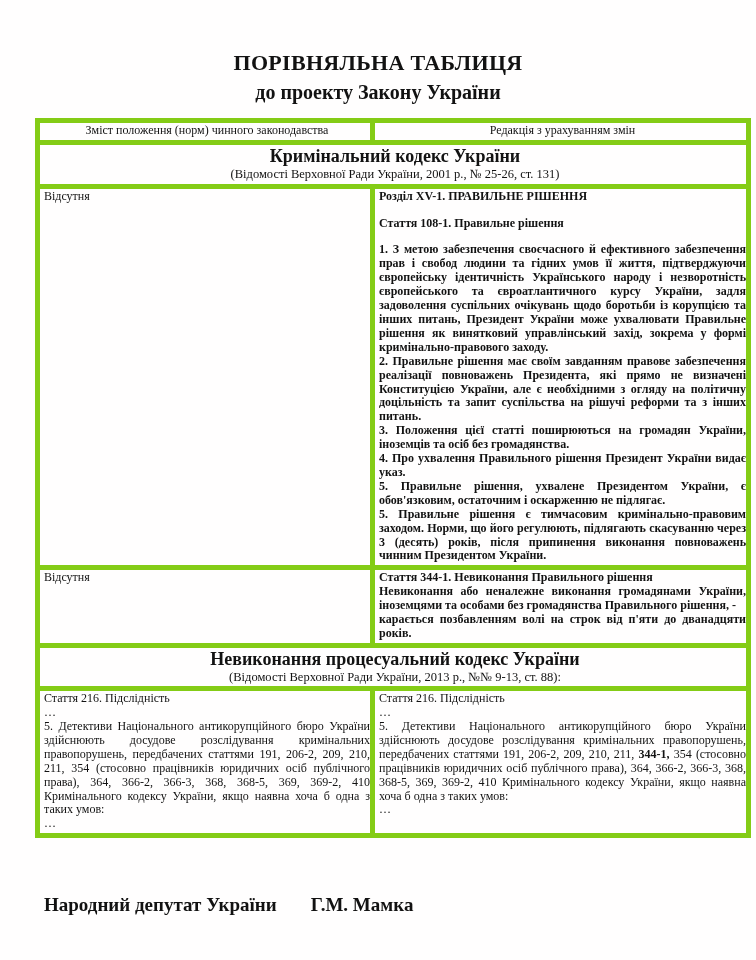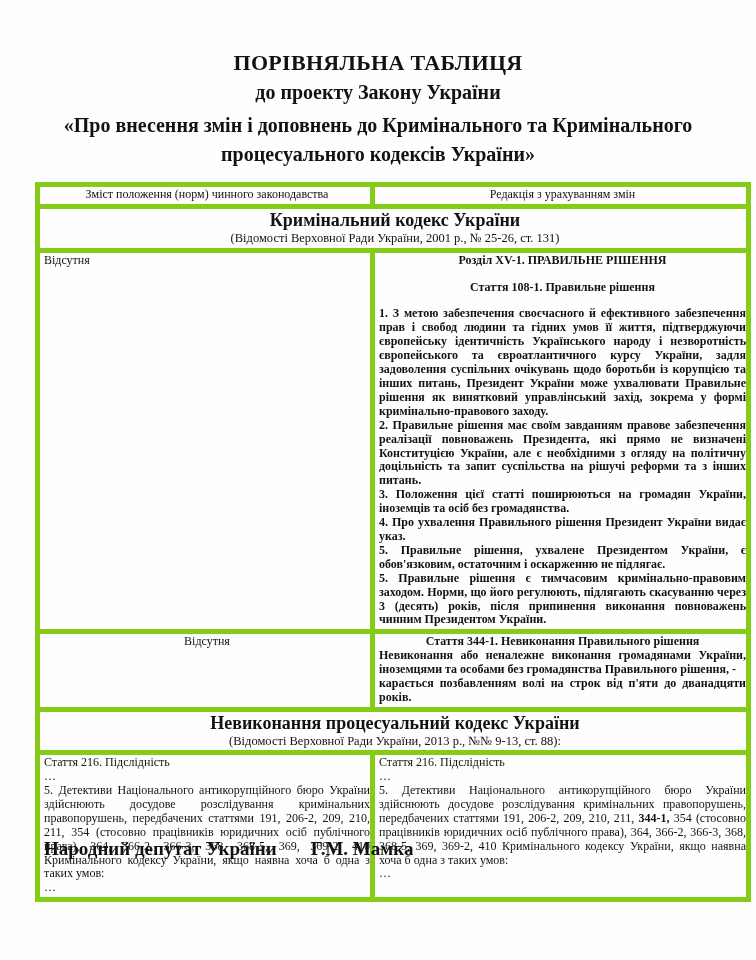--- a/index.html
+++ b/index.html
@@ -72,49 +72,48 @@
     padding: 3px 4px;
   }
   td.section {
     text-align: center;
     padding: 2px 4px;
   }
   .sec-title { font-weight: bold; font-size: 18px; }
   .sec-sub   { font-size: 12.5px; }
 
   .cell-absent { padding-left: 13px; padding-top: 3px; }
-  .bold { font-weight: bold; text-align: center; }
+  .bold { font-weight: bold; }
 
   td p {
     margin: 0;
   }
   .just { text-align: justify; }
   .gap-below { margin-bottom: 13px; }
 
   
   .footer-sign {
     position: absolute;
     left: 44px;
-    top: 838px;
+    top: 894px;
     display: flex;
     gap: 34px;
     font-weight: bold;
     font-size: 19px;
     white-space: nowrap;
   }
 </style>
 </head>
 <body>
 
 <div class="page">
 
   <div class="title-block">
     <div class="doc-title">ПОРІВНЯЛЬНА ТАБЛИЦЯ</div>
     <div class="doc-subtitle">до проекту Закону України</div>
-    <div class="doc-quote">«Про внесення змін і доповнень до Кримінального та Кримінального процесуального кодексів України»</div>
   </div>
 
   <table class="cmp">
     <colgroup>
       <col class="c-left">
       <col class="c-right">
     </colgroup>
 
     <tbody>
         <tr>

